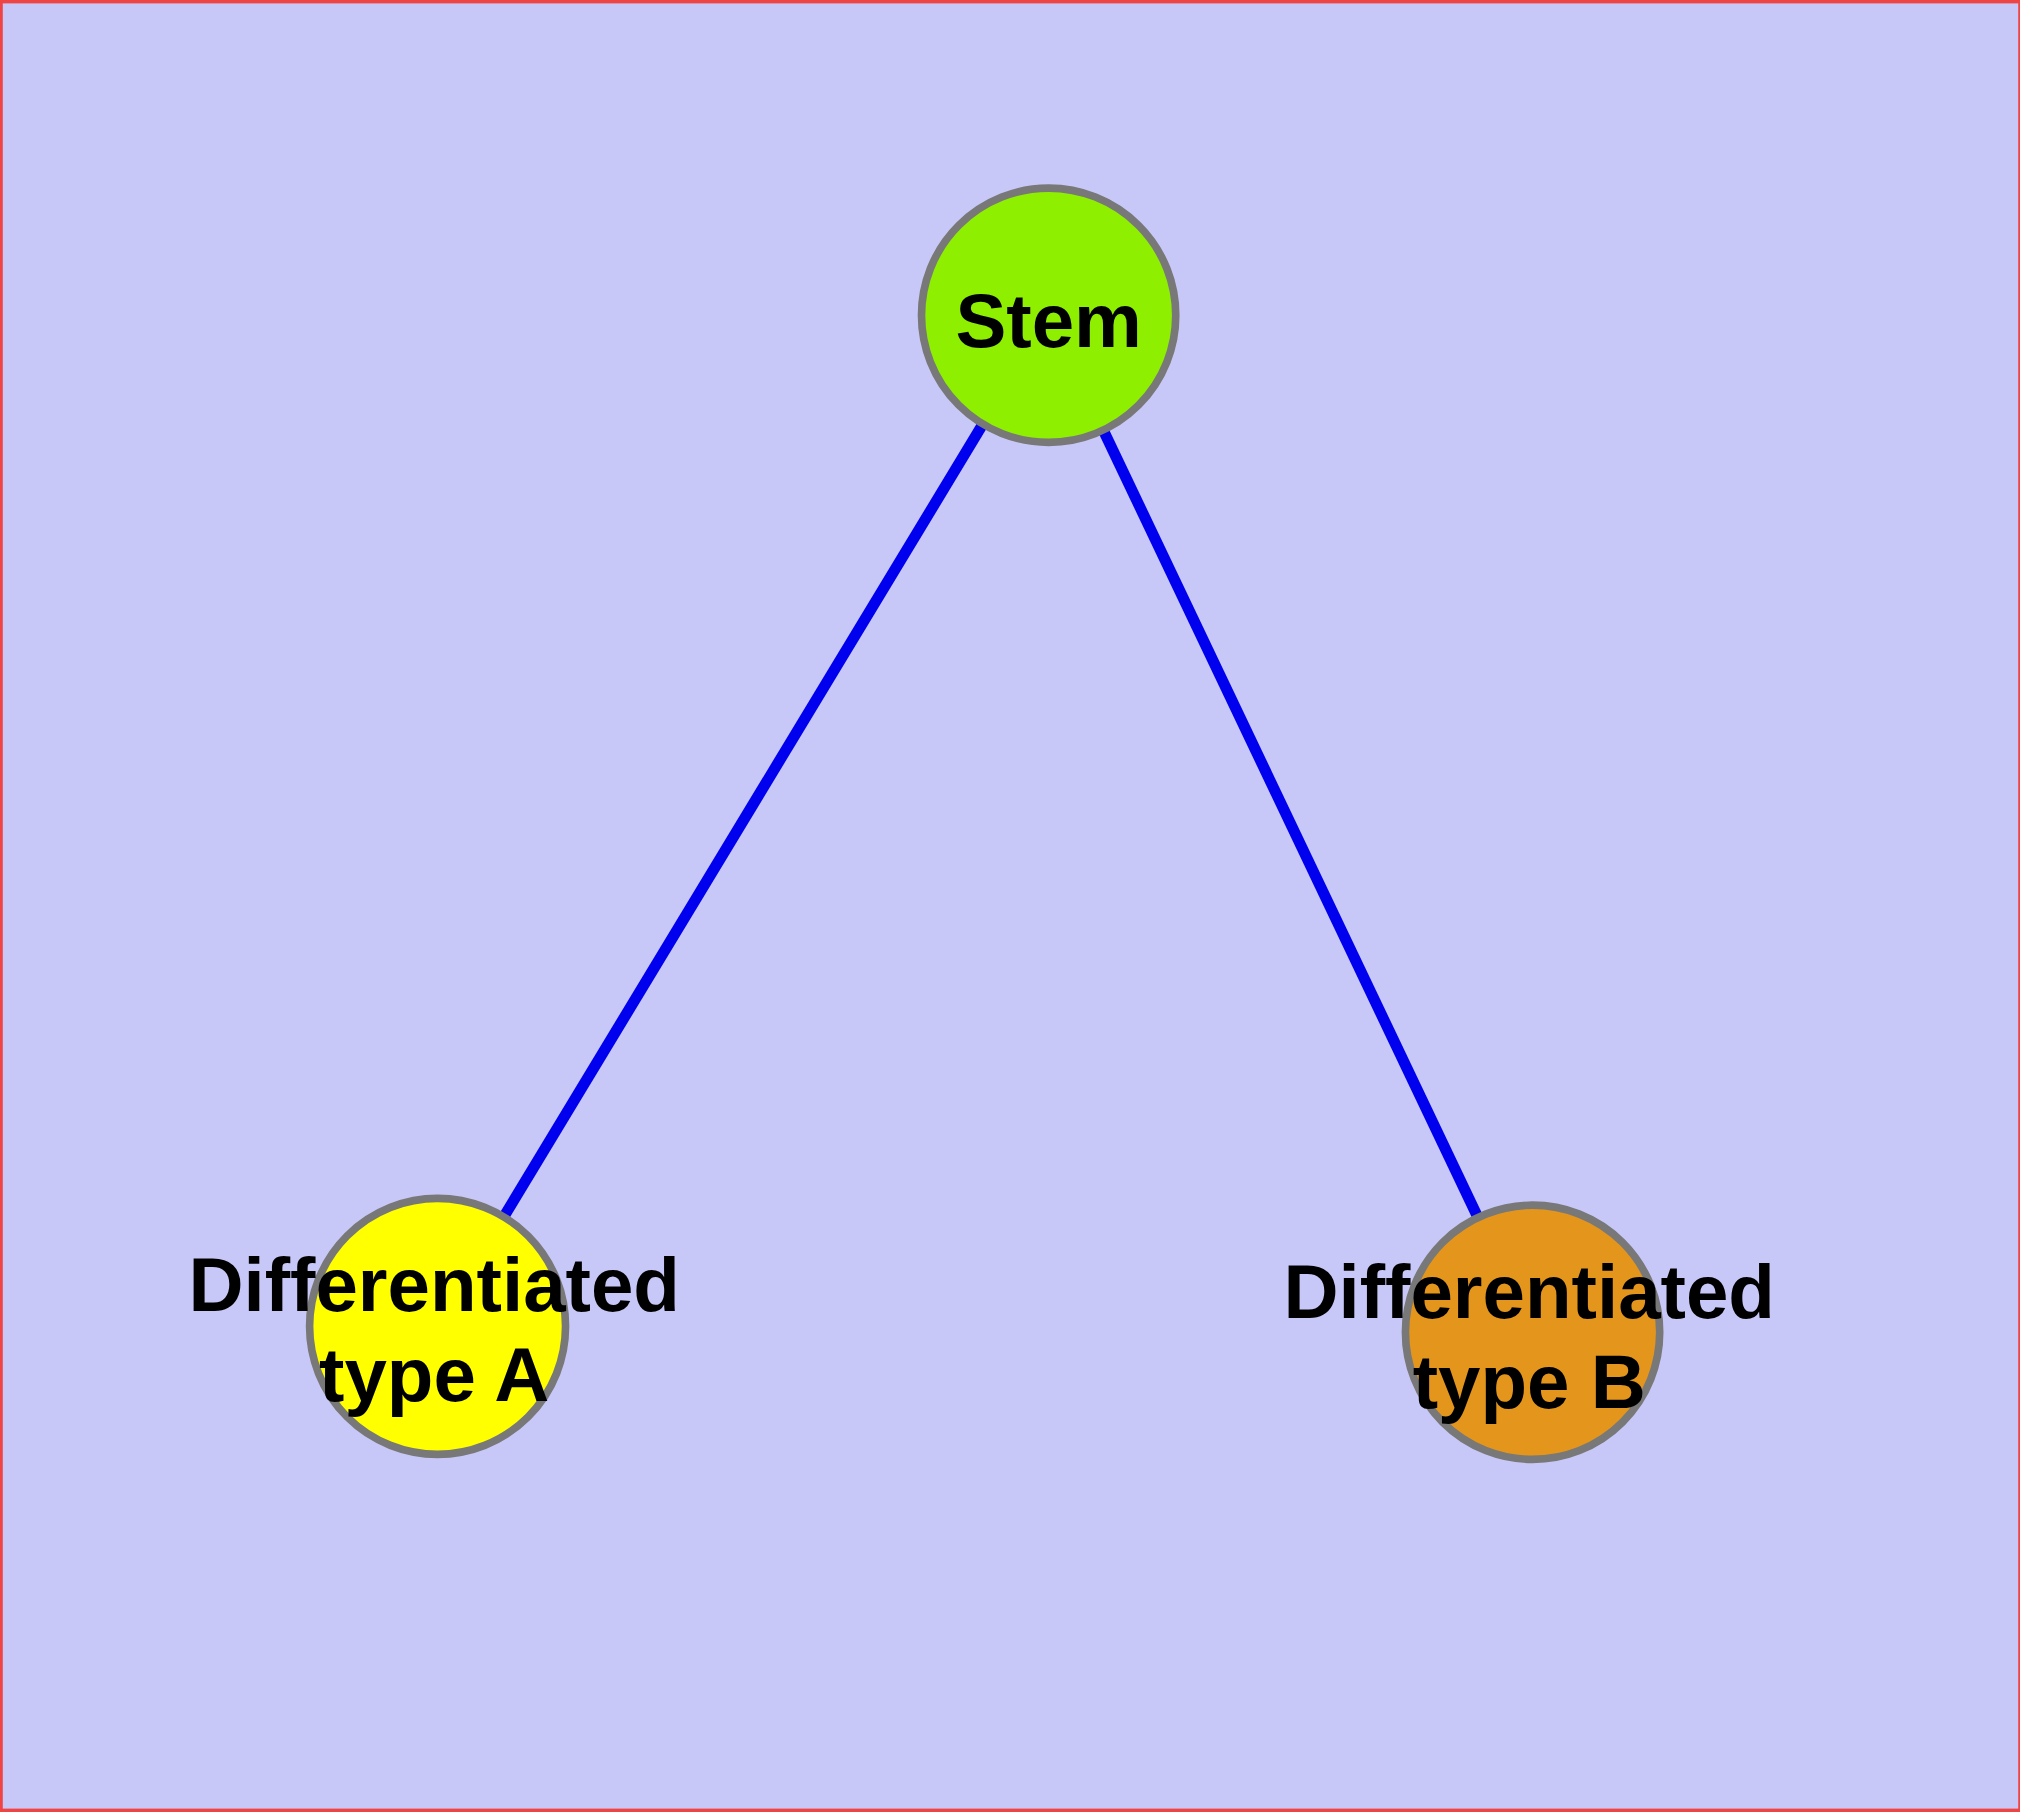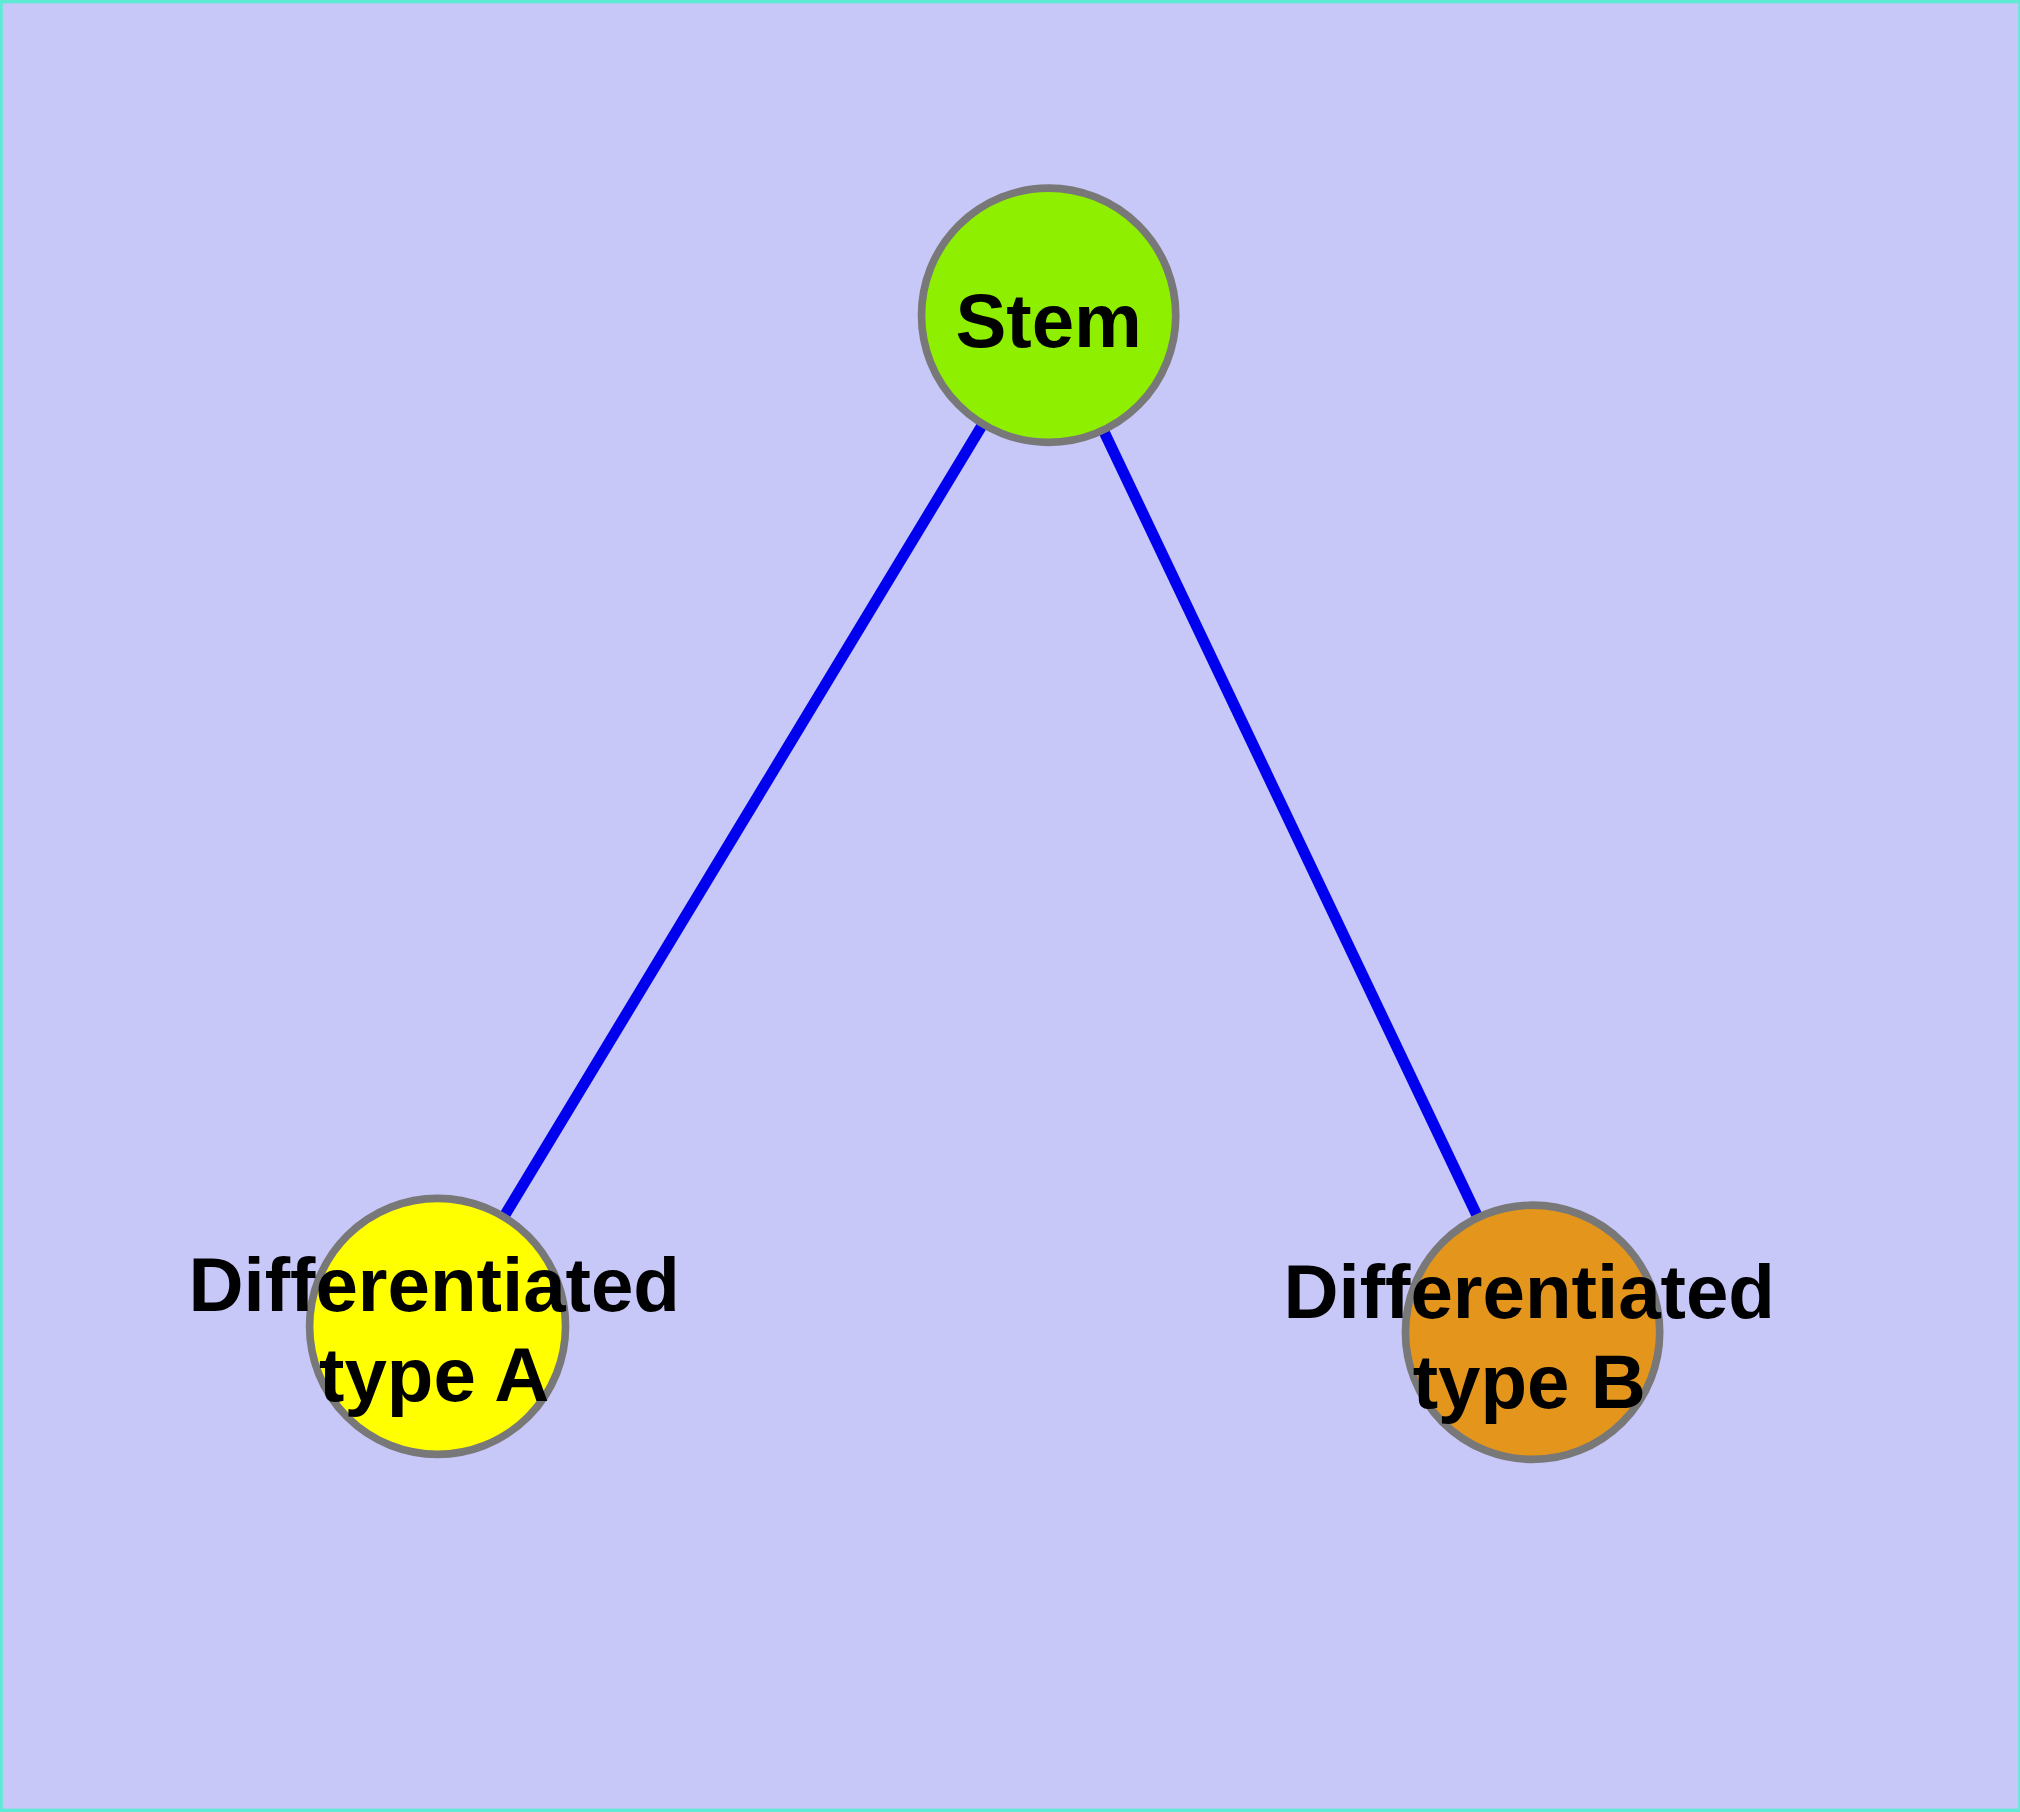--- a/index.html
+++ b/index.html
@@ -7,21 +7,21 @@
     padding: 0;
     background: #ffffff;
     width: 2021px;
     height: 1812px;
     overflow: hidden;
   }
   .stage {
     position: relative;
     width: 2021px;
     height: 1812px;
-    background: #5eead4;
+    background: #ef4444;
   }
   svg.graph {
     display: block;
     width: 2021px;
     height: 1812px;
   }
   .edge {
     stroke-width: 13px;
     fill: none;
   }

